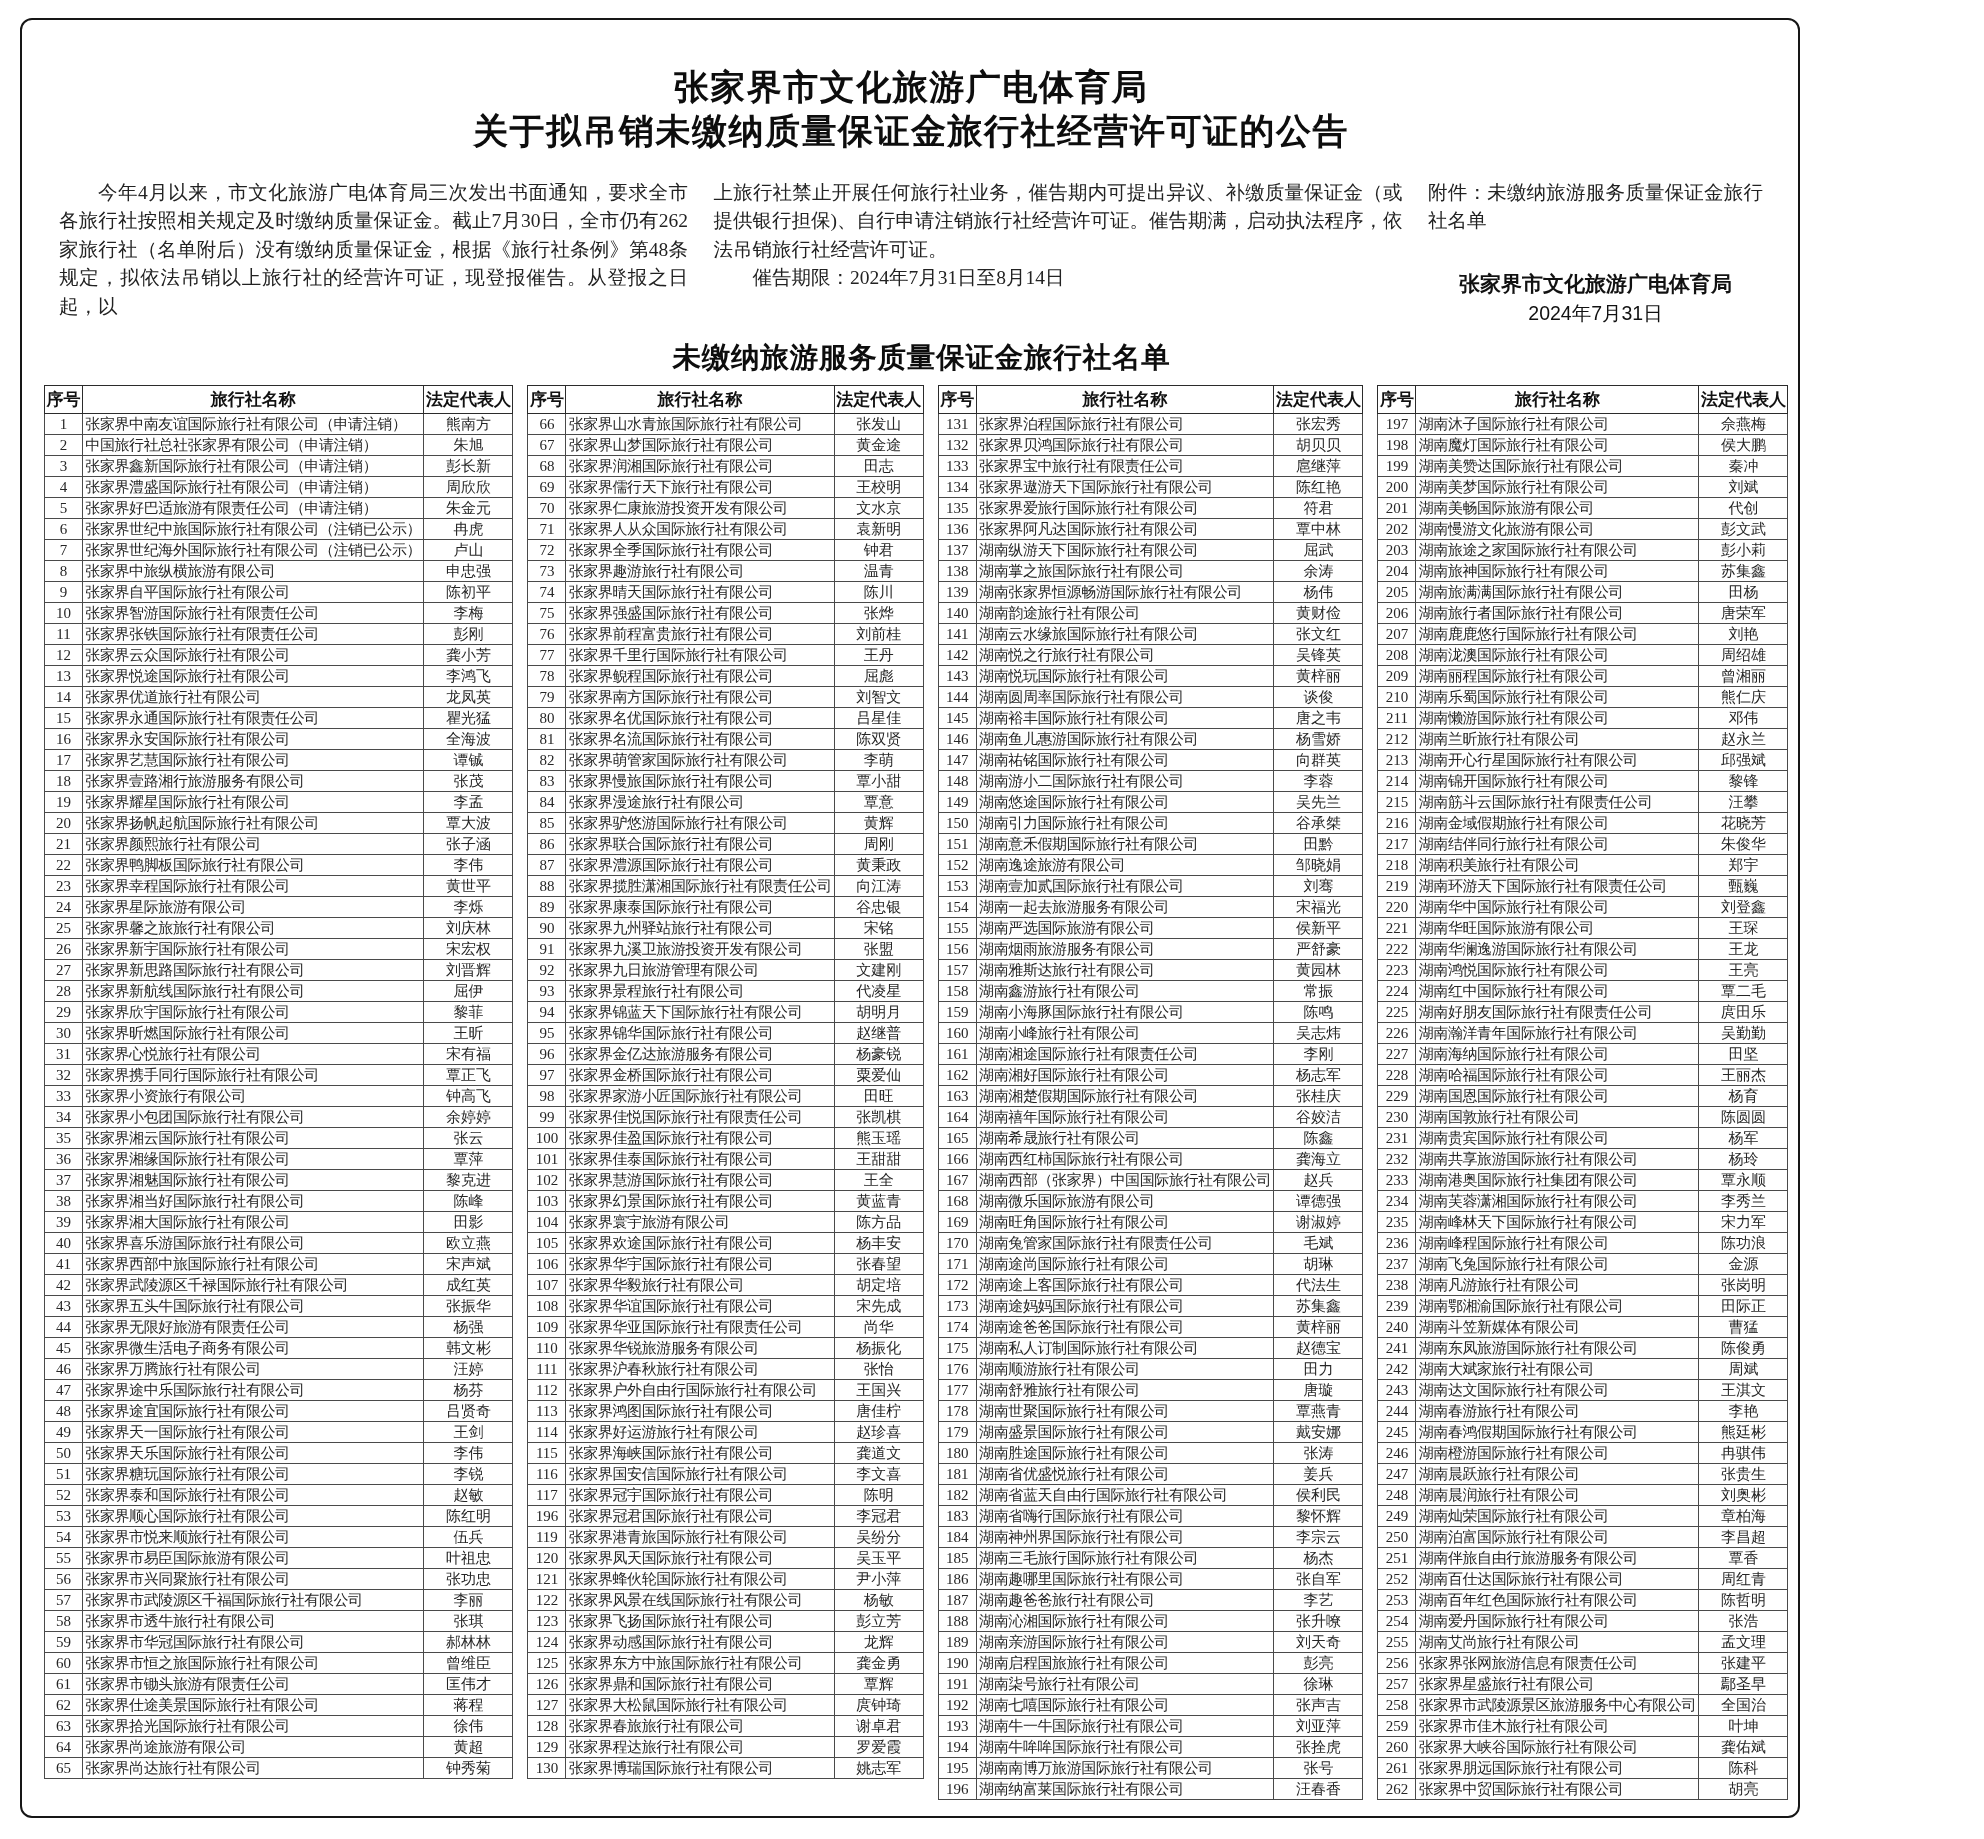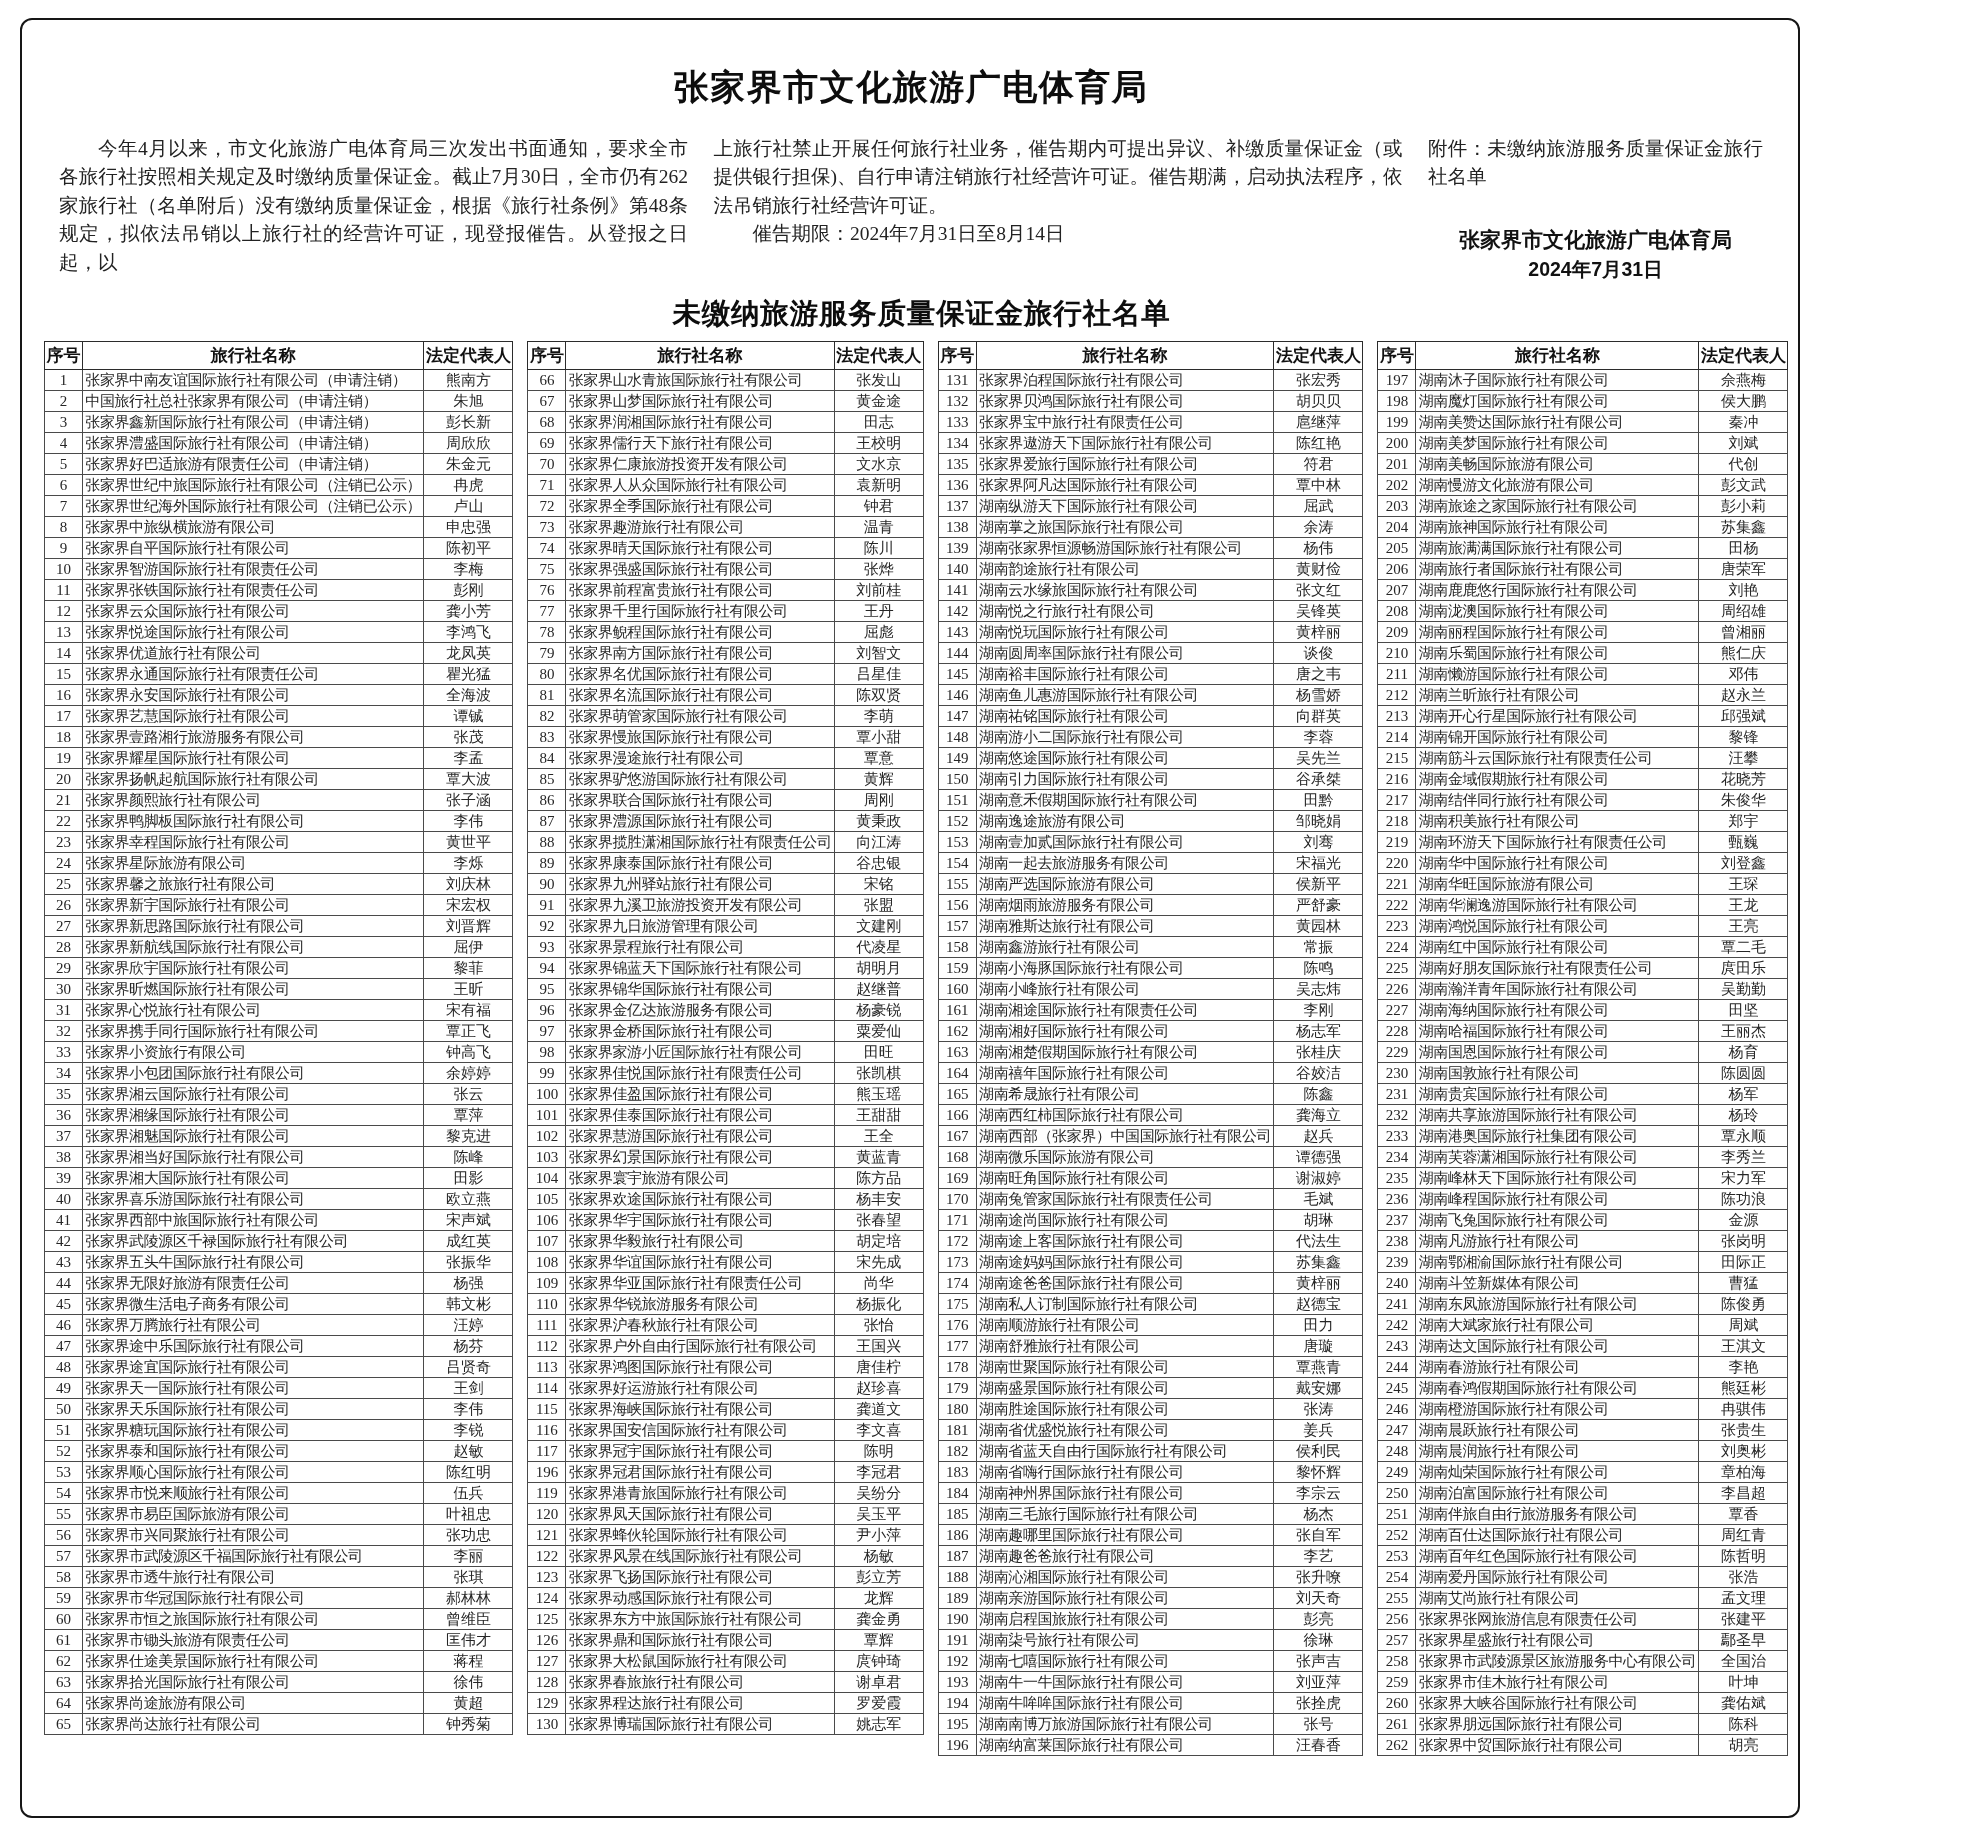--- a/index.html
+++ b/index.html
@@ -23,21 +23,21 @@
   .intro .c1 { width:629px; flex:none; }
   .intro .c2 { width:689px; flex:none; }
   .intro .c3 { flex:1; }
   .indent { text-indent:2em; }
   .deadline { text-indent:2em; }
   .signature { margin-top:33px; text-align:center; }
   .sign-org {
     font-family:"Liberation Sans", sans-serif; font-weight:bold; font-size:21px; line-height:30px; color:#111;
   }
   .sign-date {
-    font-family:"Liberation Sans", sans-serif; font-weight:bold; font-size:19.5px; line-height:28.5px; color:#111;
+    font-family:"Liberation Sans", sans-serif; font-weight:normal; font-size:19.5px; line-height:28.5px; color:#111;
   }
   .list-title {
     margin-top:10.5px; text-align:center; font-family:"Liberation Sans", sans-serif;
     font-weight:bold; font-size:28.5px; line-height:38px; color:#0d0d0d; letter-spacing:0.8px;margin-left:21px;
   }
   .tables {
     margin-top:9px; padding:0 44px; display:flex; gap:14px; align-items:flex-start;
   }
   table.agency-table {
     flex:1; border-collapse:collapse; table-layout:fixed; background:#fff;
@@ -57,20 +57,21 @@
   td.rep { width:96px; text-align:center; padding:0 1.5px; }
 </style>
 </head>
 <body>
 
 <div class="page">
   <div class="frame"></div>
 
   <div class="doc-title">
     <div>张家界市文化旅游广电体育局</div>
+    <div>关于拟吊销未缴纳质量保证金旅行社经营许可证的公告</div>
   </div>
 
   <div class="intro">
     <div class="c1">
       <p class="indent">今年4月以来，市文化旅游广电体育局三次发出书面通知，要求全市各旅行社按照相关规定及时缴纳质量保证金。截止7月30日，全市仍有262家旅行社（名单附后）没有缴纳质量保证金，根据《旅行社条例》第48条规定，拟依法吊销以上旅行社的经营许可证，现登报催告。从登报之日起，以</p>
     </div>
     <div class="c2">
       <p>上旅行社禁止开展任何旅行社业务，催告期内可提出异议、补缴质量保证金（或提供银行担保)、自行申请注销旅行社经营许可证。催告期满，启动执法程序，依法吊销旅行社经营许可证。</p>
       <p class="deadline">催告期限：2024年7月31日至8月14日</p>
     </div>

